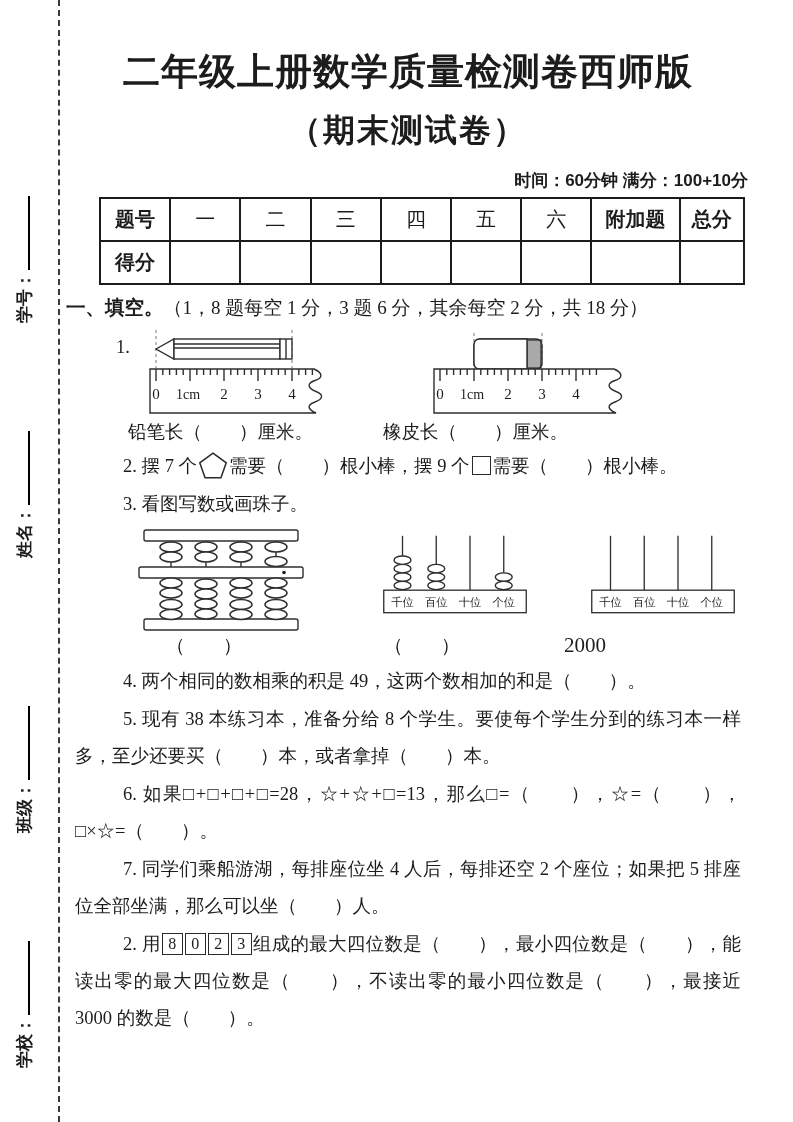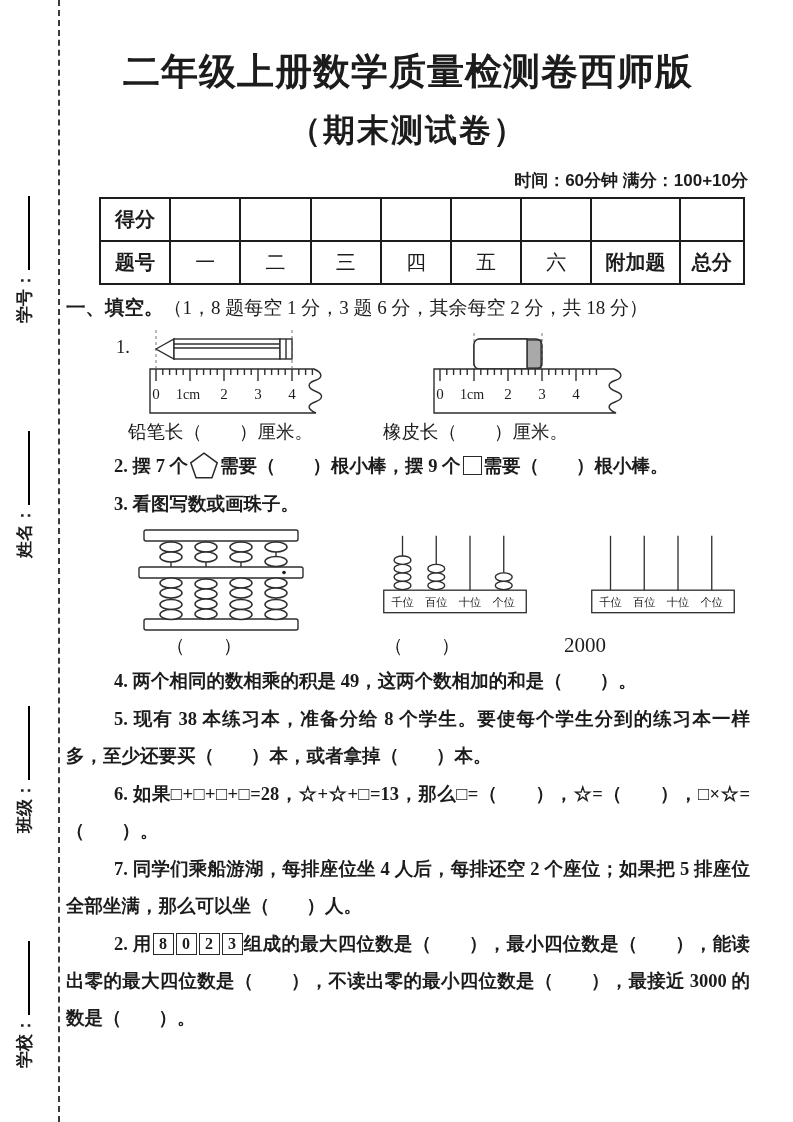--- a/index.html
+++ b/index.html
@@ -25,21 +25,21 @@
         font-family:"Liberation Sans","DejaVu Sans",sans-serif;font-size:17px;font-weight:600;}
 
   table.score-table{border-collapse:collapse;width:646px;margin-left:33px;table-layout:fixed;}
   table.score-table td{border:2px solid #1c1c1c;text-align:center;font-size:20px;height:39px;
                        overflow:hidden;}
   td.hd{font-family:"Liberation Sans","DejaVu Sans",sans-serif;font-weight:700;font-size:19px;}
 
   .sec-heading{margin-top:9px;font-size:19px;}
   .sec-heading b{font-family:"Liberation Sans","DejaVu Sans",sans-serif;font-size:19.5px;}
 
-  .q{font-size:18.5px;line-height:2.0;text-indent:2.6em;margin:1px 0;text-align:justify;font-weight:bold;}
+  .q{font-size:18.5px;line-height:2.0;text-indent:2.6em;margin:1px 9px;text-align:justify;}
 
   
   .q1-row{display:flex;align-items:flex-start;margin-top:6px;}
   .q1-num{font-size:18.5px;margin-left:50px;margin-top:10px;}
   .fig-ruler1{margin-left:14px;}
   .fig-ruler2{margin-left:88px;}
   .q1-caps{display:flex;font-size:18.5px;margin-top:2px;margin-bottom:4px;}
   .q1-cap1{margin-left:62px;}
   .q1-cap2{margin-left:70px;}
 
@@ -101,40 +101,40 @@
           <col style="width:70px">
           <col style="width:70px">
         <col style="width:70px">
           <col style="width:70px">
           <col style="width:70px">
           <col style="width:88px">
         <col style="width:64px">
       </colgroup>
       <tbody>
           <tr>
-        <td class="hd">得分</td>
-        <td></td>
-        <td></td>
-        <td></td>
-        <td></td>
-        <td></td>
-        <td></td>
-        <td></td>
-        <td></td>
-      </tr>
-      <tr>
         <td class="hd">题号</td>
         <td>一</td>
         <td>二</td>
         <td>三</td>
         <td>四</td>
         <td>五</td>
         <td>六</td>
         <td class="hd">附加题</td>
         <td class="hd">总分</td>
+      </tr>
+      <tr>
+        <td class="hd">得分</td>
+        <td></td>
+        <td></td>
+        <td></td>
+        <td></td>
+        <td></td>
+        <td></td>
+        <td></td>
+        <td></td>
       </tr>
     </tbody>
       </table>
 
     <div class="sec-heading">
       <b>一、填空。</b><span>（1，8 题每空 1 分，3 题 6 分，其余每空 2 分，共 18 分）</span>
     </div>
 
     <div class="q1-row">
       <span class="q1-num">1.</span>

